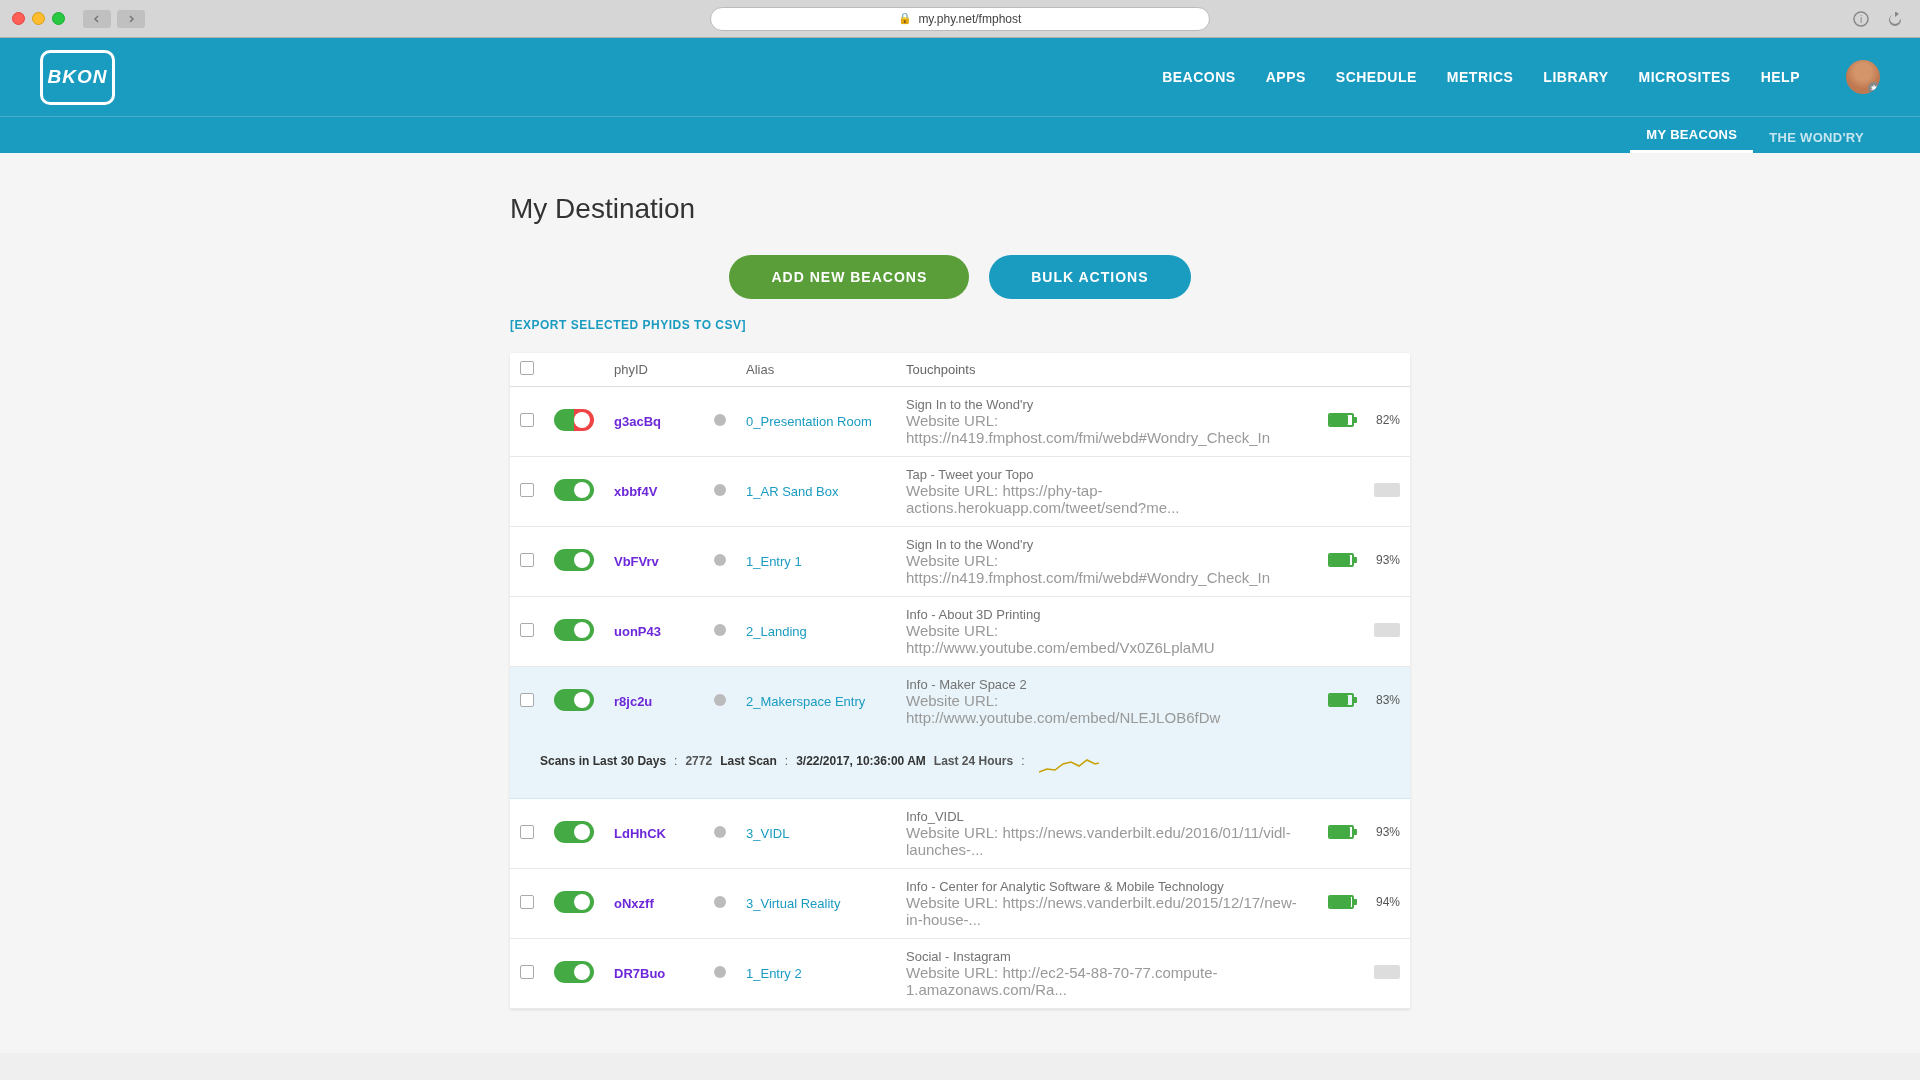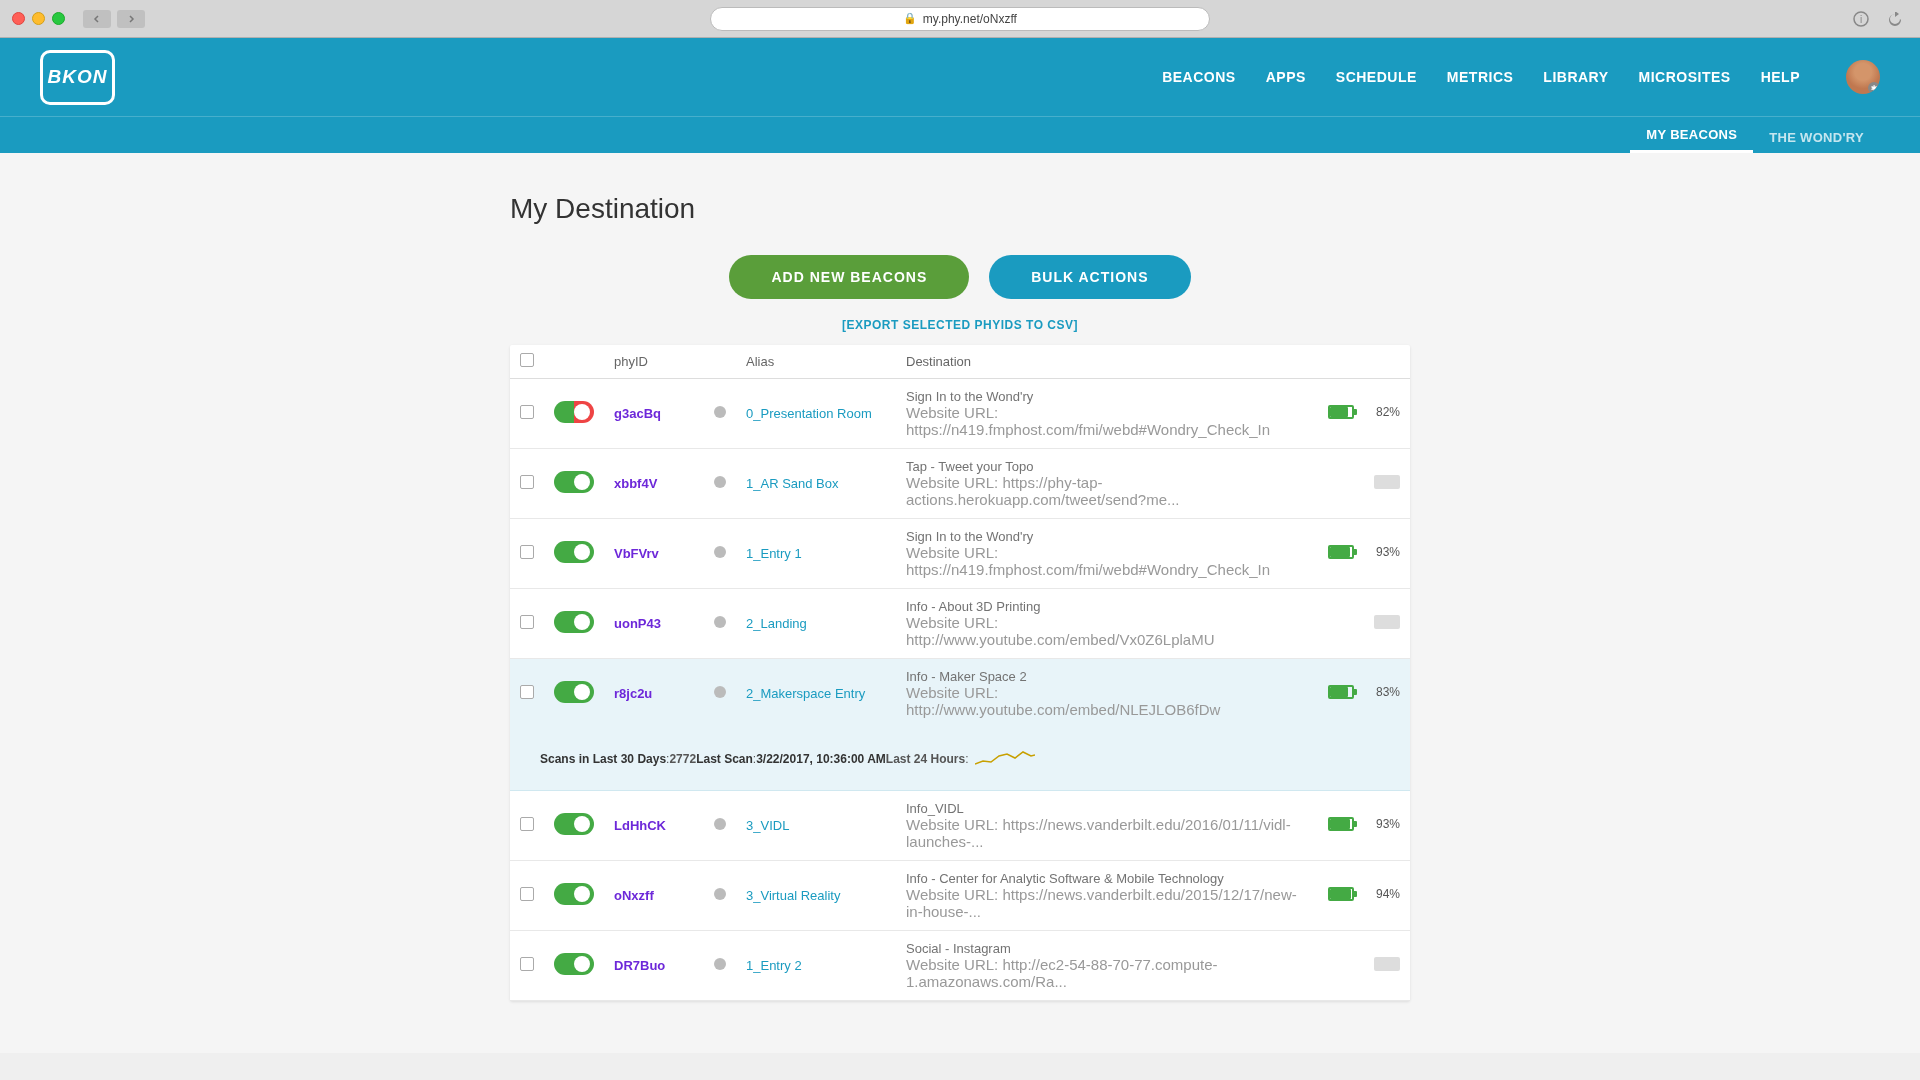--- a/index.html
+++ b/index.html
@@ -185,22 +185,22 @@
       border-radius: 25px;
       padding: 14px 42px;
       font-size: 14px;
       font-weight: 700;
       letter-spacing: 1px;
       cursor: pointer;
       text-transform: uppercase;
     }
 
     .export-link {
-      text-align: center;
-      margin-bottom: 12px;
+      text-align: left;
+      margin-bottom: 20px;
     }
     .export-link a {
       color: #1a9bc0;
       font-size: 12px;
       text-decoration: none;
       font-weight: 600;
       letter-spacing: 0.5px;
       text-transform: uppercase;
     }
 
@@ -357,22 +357,22 @@
     .signal-dot.gray { background: #bbb; }
 
     
     .expanded-detail-content {
       padding: 8px 20px 14px;
       font-size: 12px;
       color: #555;
     }
     .scan-info {
       display: flex;
-      align-items: flex-end;
-      gap: 0;
+      align-items: flex-start;
+      gap: 8px;
     }
     .scan-info span { font-weight: 600; color: #333; }
     .mini-chart {
       display: inline-block;
       width: 60px;
       height: 20px;
       vertical-align: middle;
       margin-left: 6px;
     }
 
@@ -417,21 +417,21 @@
         </svg>
     </div>
     <div class="mac-nav-btn">
       <svg viewBox="0 0 10 10">
           <path d="M4 2l3 3-3 3" stroke="#777" stroke-width="1.5" fill="none"></path>
         </svg>
     </div>
   </div>
   <div class="mac-url-bar">
     <span class="lock-icon">🔒</span>
-    <span>my.phy.net/oNxzff</span>
+    <span>my.phy.net/fmphost</span>
   </div>
   <div class="mac-right-btns">
     <div class="mac-icon-btn">
       <svg width="16" height="16" viewBox="0 0 16 16">
           <circle cx="8" cy="8" r="7" stroke="#888" stroke-width="1.5" fill="none"></circle>
           <text x="8" y="12" text-anchor="middle" fill="#888" font-size="10">i</text>
         </svg>
     </div>
     <div class="mac-icon-btn">
       <svg width="14" height="14" viewBox="0 0 14 14">
@@ -486,21 +486,21 @@
         <table class="beacon-table">
           <thead>
             <tr>
               <th class="th-check">
                 <div class="checkbox"></div>
               </th>
               <th></th>
               <th>phyID</th>
               <th></th>
               <th>Alias</th>
-              <th>Destination</th>
+              <th>Touchpoints</th>
               <th></th>
             </tr>
           </thead>
           <tbody id="beacon-tbody">
           <tr>
     <td class="checkbox-cell">
       <div class="checkbox"></div>
     </td>
     <td class="toggle-cell">
       <label class="toggle">

